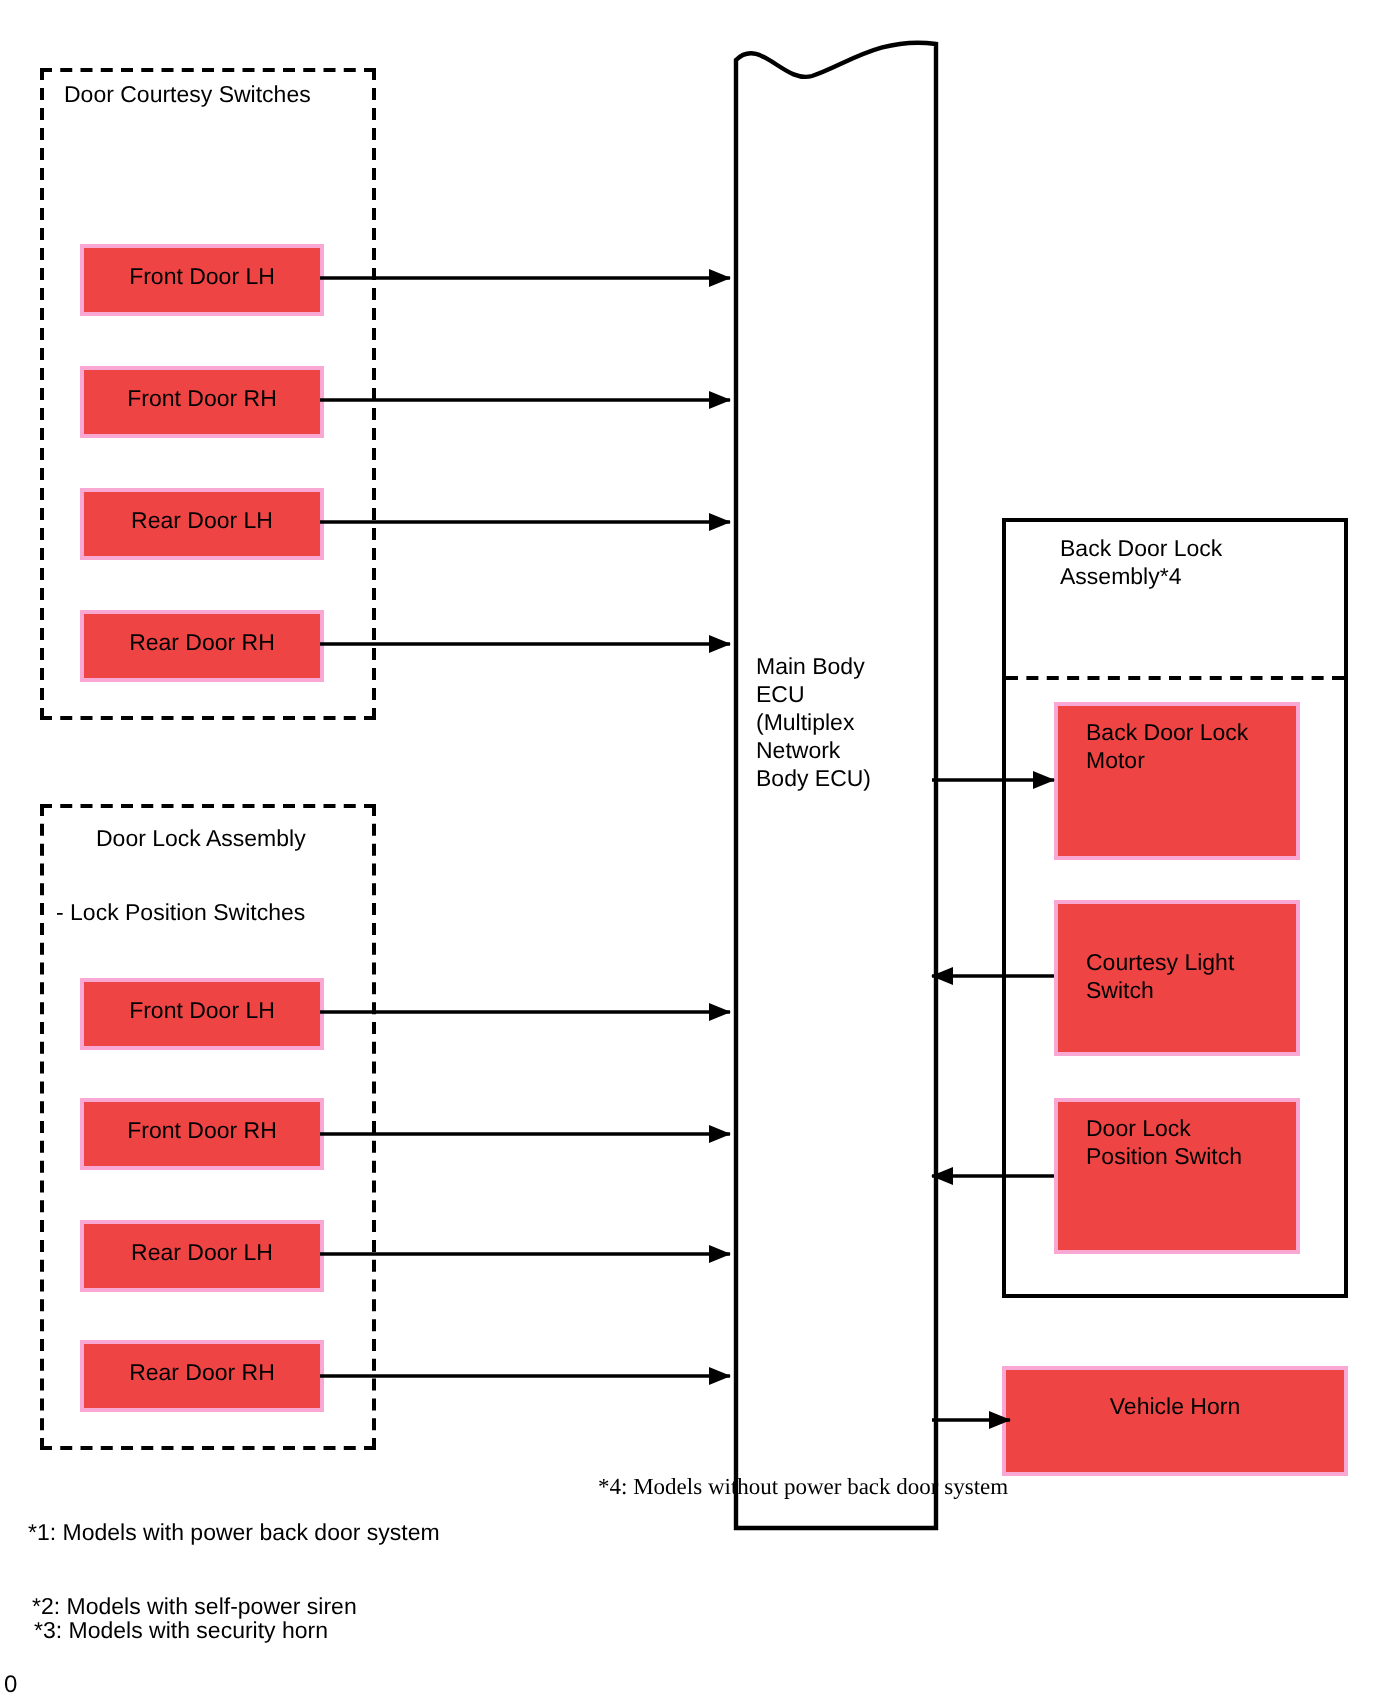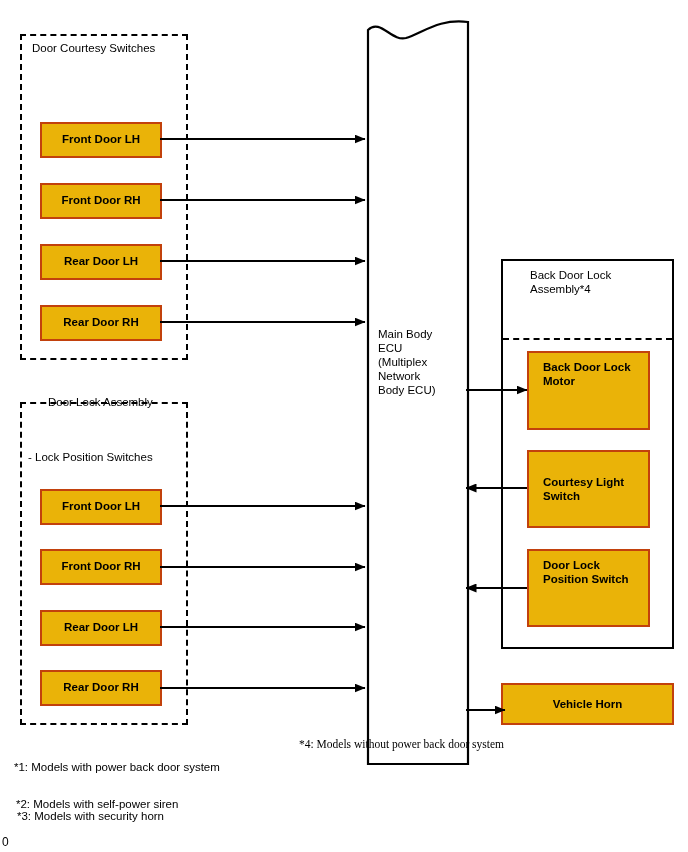--- a/index.html
+++ b/index.html
@@ -31,23 +31,22 @@
     font-size: 11.5px;
     line-height: 14px;
     white-space: nowrap;
     color: #000;
     text-align: right;
   }
 
   
   .box {
     box-sizing: border-box;
-    border: 2px solid #c2410c;
-    background: #eab308;
-    font-weight: bold;
+    border: 2px solid #f9a8d4;
+    background: #ef4444;
   }
   .box-label {
     position: absolute;
     left: 0;
     right: 0;
     text-align: center;
     font-size: 11.5px;
     line-height: 14px;
     color: #000;
   }
@@ -121,21 +120,21 @@
     <div class="box-label" style="top:8px;">Front Door RH</div>
   </div>
   <div class="abs box" style="left:40px; top:244px; width:122px; height:36px;">
     <div class="box-label" style="top:8px;">Rear Door LH</div>
   </div>
   <div class="abs box" style="left:40px; top:305px; width:122px; height:36px;">
     <div class="box-label" style="top:8px;">Rear Door RH</div>
   </div>
 
   <div class="abs dashed-group" style="left:20px; top:402px; width:168px; height:323px;"></div>
-  <div class="group-title" style="left:32px; top:395px;padding-left:16px;">Door Lock Assembly</div>
+  <div class="group-title" style="left:32px; top:413px;padding-left:16px;">Door Lock Assembly</div>
   <div class="group-title" style="left:28px; top:450px;">- Lock Position Switches</div>
 
   <div class="abs box" style="left:40px; top:489px; width:122px; height:36px;">
     <div class="box-label" style="top:8px;">Front Door LH</div>
   </div>
   <div class="abs box" style="left:40px; top:549px; width:122px; height:36px;">
     <div class="box-label" style="top:8px;">Front Door RH</div>
   </div>
   <div class="abs box" style="left:40px; top:610px; width:122px; height:36px;">
     <div class="box-label" style="top:8px;">Rear Door LH</div>
@@ -170,21 +169,21 @@
   </div>
   <div class="abs box" style="left:527px; top:450px; width:123px; height:78px;">
     <div class="box-label left-align" style="top:7px; white-space:pre-line;margin-top:16px;">Courtesy Light
 Switch</div>
   </div>
   <div class="abs box" style="left:527px; top:549px; width:123px; height:78px;">
     <div class="box-label left-align" style="top:7px; white-space:pre-line;">Door Lock
 Position Switch</div>
   </div>
 
-  <div class="abs box" style="left:501px; top:683px; width:173px; height:42px;">
+  <div class="abs box" style="left:501px; top:683px; width:173px; height:55px;">
     <div class="box-label" style="top:12px;">Vehicle Horn</div>
   </div>
 
   <div class="conn abs" style="left:160px; top:0px;">
     <svg width="212" height="360" viewBox="0 0 212 360" xmlns="http://www.w3.org/2000/svg">
       <defs>
         <marker id="ar" markerWidth="11" markerHeight="9" refX="10.5" refY="4.5" orient="auto" markerUnits="userSpaceOnUse">
           <path d="M0,0 L11,4.5 L0,9 z" fill="#000"></path>
         </marker>
       </defs>

